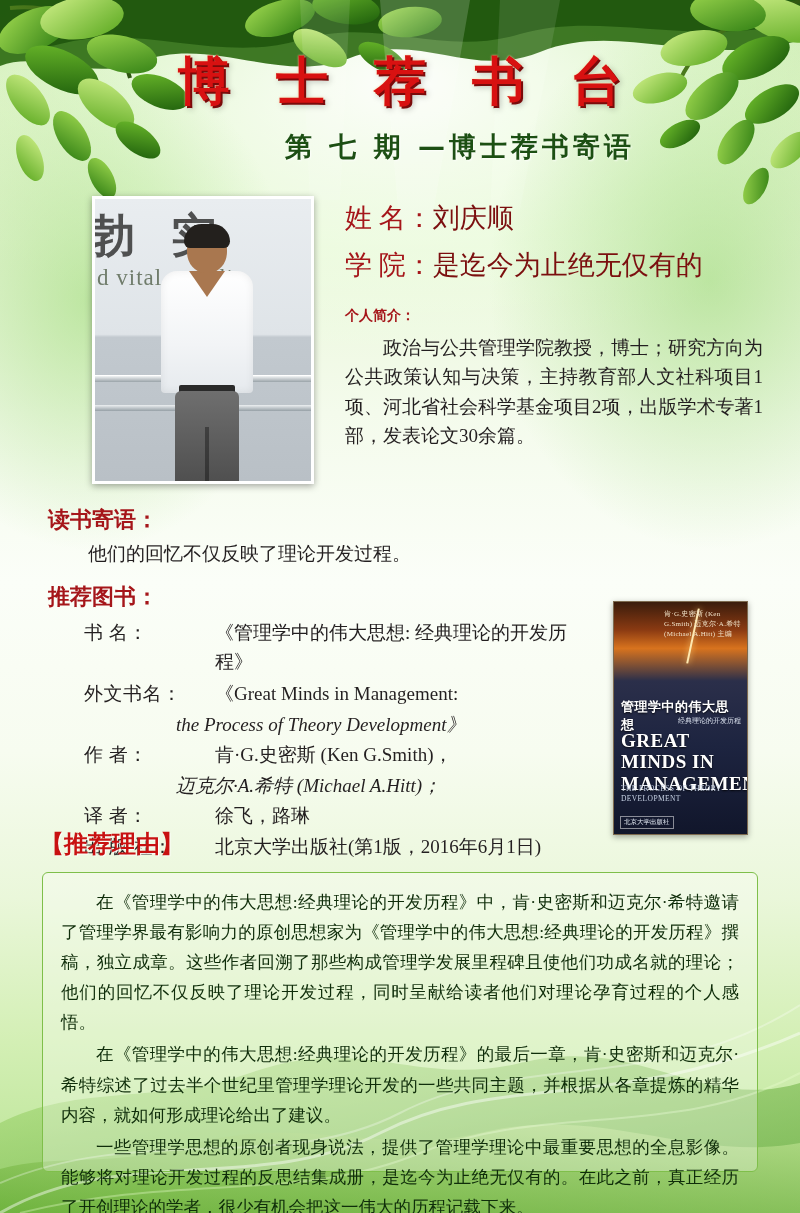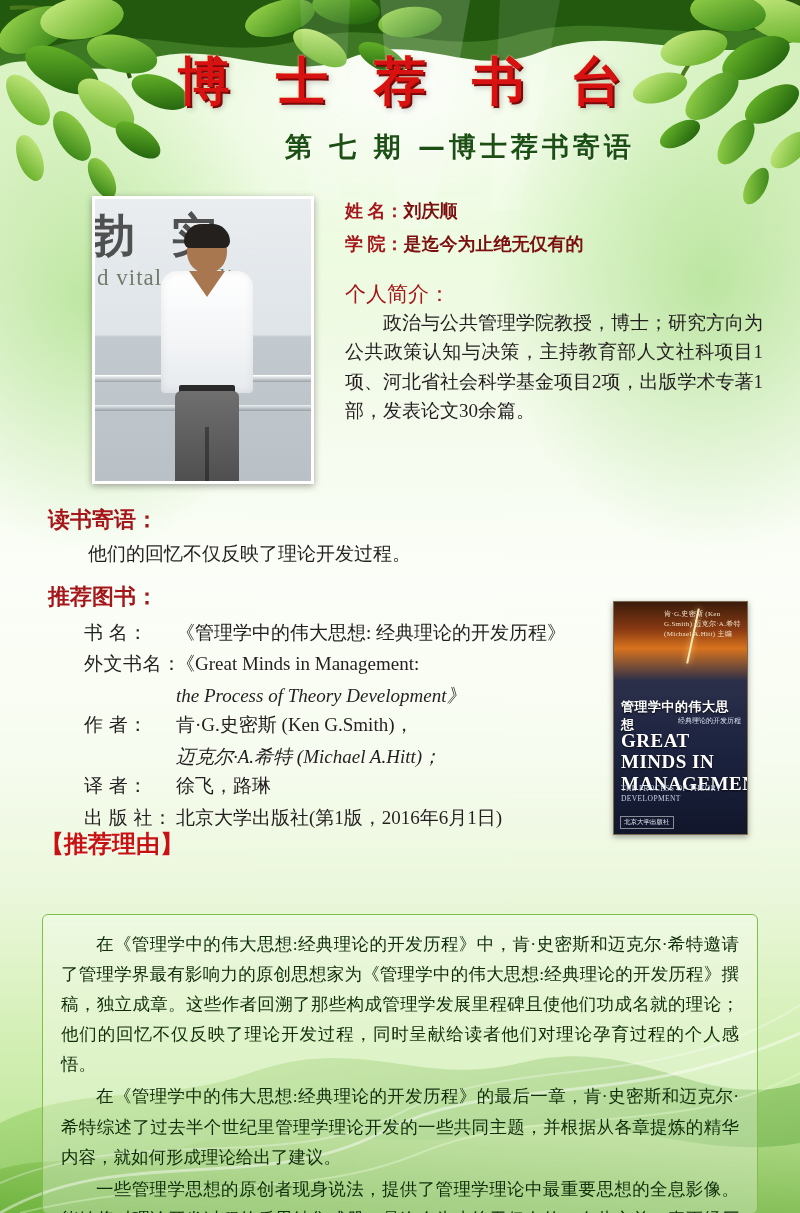--- a/index.html
+++ b/index.html
@@ -142,31 +142,31 @@
   .p-gap {
     position: absolute; left: 52px; top: 200px; width: 4px; height: 58px;
     background: rgba(0,0,0,0.35);
   }
 
   
   .info {
     position: absolute; left: 345px; top: 198px; width: 440px;
   }
   .info-row {
-    font-size: 18px; font-weight: bold; line-height: 1.5;
+    font-size: 27px; font-weight: normal; line-height: 1.5;
     color: #7b0f0f; margin-bottom: 6px;
     white-space: nowrap;
   }
   .info-row .lbl { color: #a5161a; letter-spacing: 0px; }
   .info-row .val { color: #7b0f0f; }
   .bio-title {
-    font-size: 21px; font-weight: normal; color: #a5161a; margin-top: 22px;
+    font-size: 14px; font-weight: bold; color: #a5161a; margin-top: 22px;
   }
   .bio-body {
-    margin-top: 0;
+    margin-top: 8px;
     font-size: 19px; line-height: 1.55; color: #231f20;
     text-indent: 2em; text-align: justify;
     width: 418px;
   }
 
   
   .sec-title {
     position: absolute;
     font-size: 22px; font-weight: bold; color: #a5161a;
   }
@@ -176,21 +176,21 @@
   }
   #s-duji { left: 48px; top: 505px; }
   #s-duji-body { left: 88px; top: 541px; width: 600px; }
 
   #s-tuijian { left: 48px; top: 582px; }
 
   .book-table {
     position: absolute; left: 84px; top: 618px; width: 520px;
     font-size: 19px; color: #231f20; line-height: 1.55;
   }
-  .bt-row { display: flex; align-items: flex-start; margin-bottom: 2px; }
+  .bt-row { display: flex; align-items: flex-start; margin-bottom: 2px; gap: 39px; }
   .bt-k { width: 92px; flex: none; white-space: nowrap; letter-spacing: 0.5px;}
   .bt-v { flex: 1; }
   .bt-v.en { font-family: "Liberation Serif", serif; }
   .bt-cont { padding-left: 92px; font-style: italic; }
 
   .book-cover {
     position: absolute; left: 613px; top: 601px; width: 135px; height: 234px;
     border: 1px solid #7d6a4f;
     box-shadow: 0 2px 6px rgba(0,0,0,0.35);
     background: linear-gradient(180deg,#3a1c0c 0%, #8a3a12 12%, #d8731e 20%, #2b2f4a 34%, #1d2440 62%, #11162b 100%);
@@ -232,21 +232,21 @@
     border: 1px solid rgba(255,255,255,0.5); padding: 1px 3px;
   }
 
   
   .reason-head {
     position: absolute; left: 40px; top: 828px;
     font-size: 24px; font-weight: bold; color: #c81111;
     text-shadow: 1px 1px 1px rgba(255,255,255,0.9);
   }
   .reason-box {
-    position: absolute; left: 42px; top: 914px;
+    position: absolute; left: 42px; top: 872px;
     width: 716px; height: 300px;
     border: 1px solid #7fbf4a;
     border-radius: 6px;
     background: rgba(255,255,255,0.30);
     padding: 14px 18px 10px 18px;
   }
   .reason-p {
     font-size: 17.5px; line-height: 1.72; color: #0f2d0a;
     text-indent: 2em; text-align: justify;
     margin: 0 0 2px 0;

